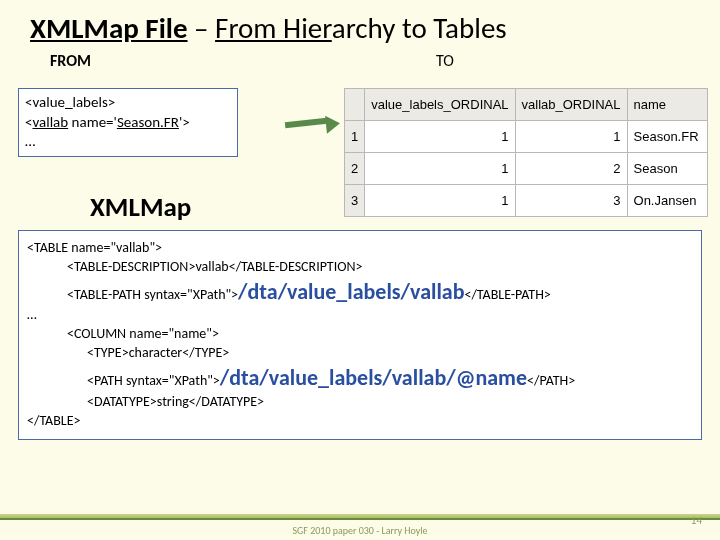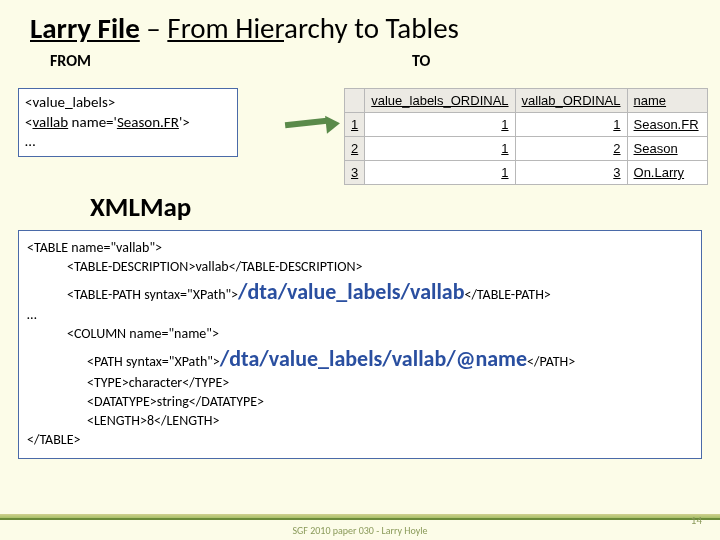--- a/index.html
+++ b/index.html
@@ -17,21 +17,21 @@
     padding: 10px 20px 5px 30px;
     color: #000;
   }
   .title .bold { font-weight: 700; }
   .title .underline { text-decoration: underline; }
   .subhead-row {
     display: flex;
     padding: 0 30px 5px 50px;
   }
   .subhead-left { font-weight: 700; font-size: 16px; width: 270px; }
-  .subhead-right { font-weight: 700; font-size: 16px; margin-left: 92px; text-align: right; }
+  .subhead-right { font-weight: 400; font-size: 16px; margin-left: 116px; text-align: right; }
   .box-from {
     position: absolute;
     left: 18px; top: 88px;
     width: 220px;
     border: 1px solid #4a6aa8;
     background: #fff;
     font-size: 15px;
     padding: 4px 6px;
     line-height: 1.3;
   }
@@ -62,22 +62,21 @@
     left: 344px; top: 88px;
     border-collapse: collapse;
     font-family: Arial, sans-serif;
     font-size: 13px;
     background: #fff;
   }
   .table-to th, .table-to td {
     border: 1px solid #b8b8b8;
     padding: 2px 6px;
     text-align: right;
-    height: 24px;
-    text-decoration: underline;
+    height: 32px;
   }
   .table-to th {
     background: #eceae4;
     text-align: left;
     font-weight: 400;
   }
   .table-to th.corner { background: #eceae4; width: 18px; }
   .table-to td.rowhead { background: #eceae4; text-align: center; width: 18px; }
   .table-to td.txt { text-align: left; }
   .col-a { width: 150px; }
@@ -132,21 +131,21 @@
     position: absolute;
     right: 18px; bottom: 13px;
     font-size: 11px;
     color: #8a9a5a;
   }
 </style>
 </head>
 <body>
 
 <div class="title">
-  <span class="bold underline">Larry File</span><span> – </span><span class="underline">From Hier</span><span>archy to Tables</span>
+  <span class="bold underline">XMLMap File</span><span> – </span><span class="underline">From Hier</span><span>archy to Tables</span>
 </div>
 
 <div class="subhead-row">
   <div class="subhead-left">FROM</div>
   <div class="subhead-right">TO</div>
 </div>
 
 <div class="box-from">
   <div><span>&lt;value</span><span class="underline-text">_</span><span>labels&gt;</span></div>
   <div><span>&lt;</span><span class="underline-text">vallab</span><span> name='</span><span class="underline-text">Season.FR</span><span>'&gt;</span></div>
@@ -175,36 +174,35 @@
   <tr>
     <td class="rowhead">2</td>
     <td>1</td>
     <td>2</td>
     <td class="txt">Season</td>
   </tr>
   <tr>
     <td class="rowhead">3</td>
     <td>1</td>
     <td>3</td>
-    <td class="txt">On.Larry</td>
+    <td class="txt">On.Jansen</td>
   </tr>
 </tbody>
   </table>
 
 <div class="xmlmap">XMLMap</div>
 
 <div class="codebox">
   <div>&lt;TABLE name="vallab"&gt;</div>
   <div class="indent1">&lt;TABLE-DESCRIPTION&gt;vallab&lt;/TABLE-DESCRIPTION&gt;</div>
   <div class="indent1"><span>&lt;TABLE-PATH syntax="XPath"&gt;</span><span class="big-blue">/dta/value_labels/vallab</span><span>&lt;/TABLE-PATH&gt;</span></div>
   <div>…</div>
   <div class="indent1">&lt;COLUMN name="name"&gt;</div>
+  <div class="indent2">&lt;TYPE&gt;character&lt;/TYPE&gt;</div>
   <div class="indent2"><span>&lt;PATH syntax="XPath"&gt;</span><span class="big-blue">/dta/value_labels/vallab/@name</span><span>&lt;/PATH&gt;</span></div>
-  <div class="indent2">&lt;TYPE&gt;character&lt;/TYPE&gt;</div>
   <div class="indent2">&lt;DATATYPE&gt;string&lt;/DATATYPE&gt;</div>
-  <div class="indent2">&lt;LENGTH&gt;8&lt;/LENGTH&gt;</div>
   <div>&lt;/TABLE&gt;</div>
 </div>
 
 <div class="footer-bar"></div>
 <div class="footer"></div>
 <div class="footer-text">SGF 2010 paper 030 - Larry Hoyle</div>
 <div class="footer-page">14</div>
 
 </body></html>

